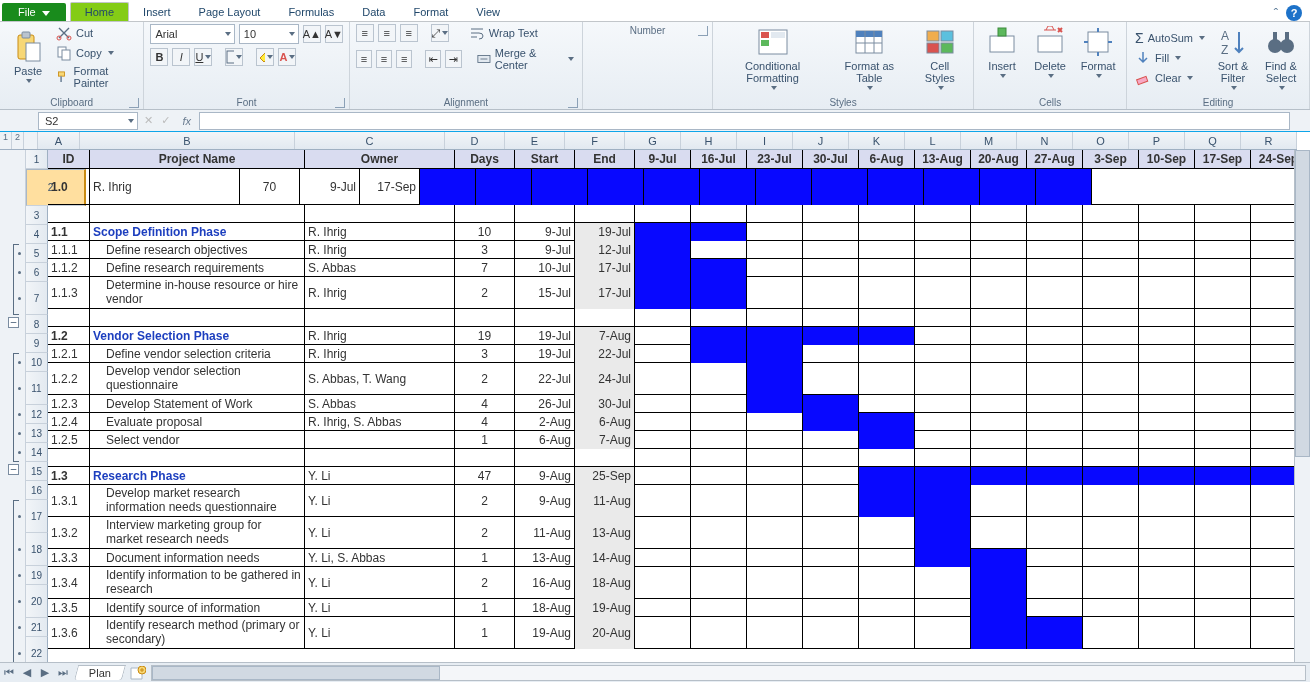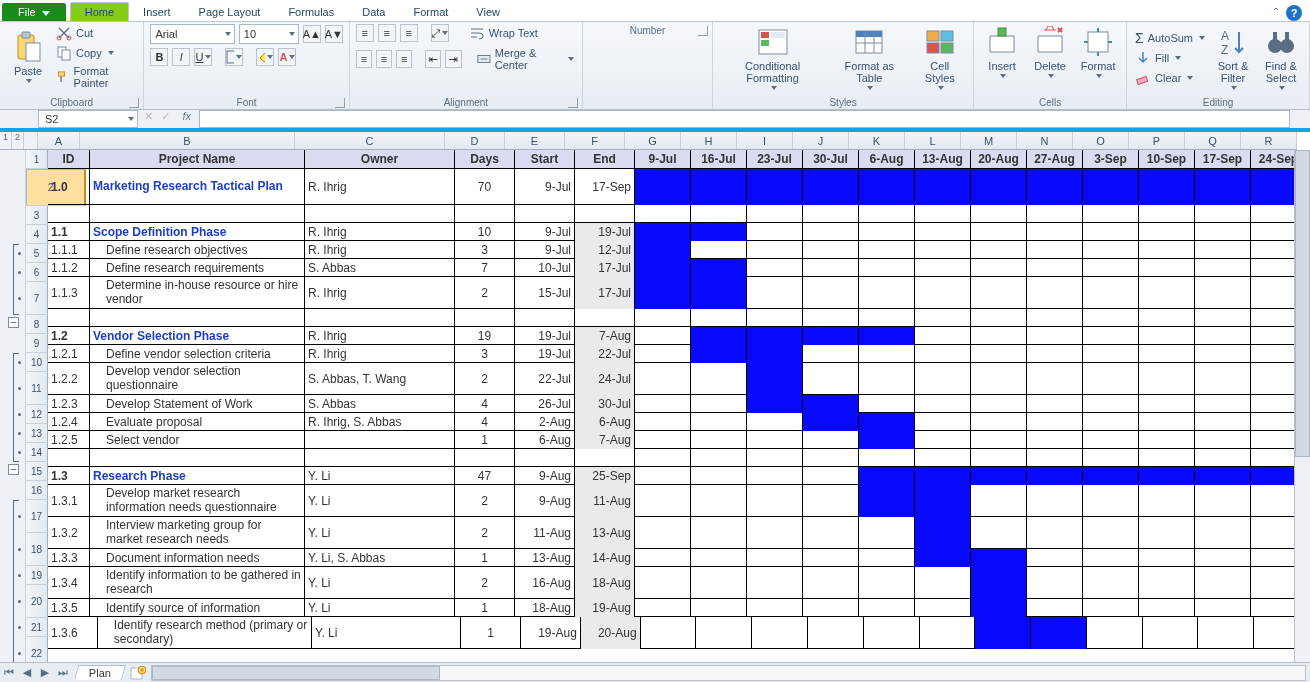--- a/index.html
+++ b/index.html
@@ -22,21 +22,21 @@
 .btnlet{display:flex;align-items:center;gap:4px;color:#39526d;padding:1px 2px}
 .bigbtn{display:flex;flex-direction:column;align-items:center;justify-content:flex-start;gap:2px;padding:2px 4px;color:#39526d;text-align:center;line-height:1.1;min-width:44px}
 .bigbtn svg,.bigbtn .ico{width:32px;height:32px}
 .ico16{width:16px;height:16px;display:inline-block}
 .dd{display:inline-block;width:0;height:0;border-left:3px solid transparent;border-right:3px solid transparent;border-top:4px solid #5a6e83;margin-left:2px;vertical-align:middle}
 .sel{border:1px solid #a9b7c6;background:#fff;height:20px;display:flex;align-items:center;padding:0 14px 0 4px;position:relative;min-width:60px}
 .sel .dd{position:absolute;right:3px;top:7px}
 .smallsq{width:18px;height:18px;border:1px solid #bac4cf;display:flex;align-items:center;justify-content:center;background:#f2f5f8}
 .sep{width:1px;background:#cdd4db;margin:4px 2px}
 
-.fbar{display:flex;align-items:flex-start;border-bottom:4px solid #0ea5e9;height:22px;background:#eef2f6}
+.fbar{display:flex;align-items:center;border-bottom:1px solid #0ea5e9;height:22px;background:#eef2f6}
 .namebox{width:100px;border:1px solid #a9b7c6;background:#fff;height:18px;margin:0 2px 0 38px;display:flex;align-items:center;padding-left:6px;position:relative}
 .namebox .dd{position:absolute;right:3px;top:6px}
 .fx{font-style:italic;color:#6a7c90;padding:0 8px}
 .fxarea{flex:1;border:1px solid #a9b7c6;background:#fff;height:18px;margin-right:20px}
 
 .sheetwrap{position:relative;height:calc(682px - 22px - 88px - 22px - 20px);overflow:hidden}
 .outline-top{position:absolute;left:0;top:0;height:18px;width:38px;display:flex;border-bottom:1px solid #9fb0c2;background:#eef2f6}
 .outline-top div{width:12px;border-right:1px solid #c8d1db;text-align:center;font-size:9px;color:#5a6e83}
 .colhead{position:absolute;left:38px;top:0;height:18px;display:flex;background:linear-gradient(#f2f5f8,#e2e9f0);border-bottom:1px solid #9fb0c2}
 .ch{border-right:1px solid #c8d1db;text-align:center;font-size:11px;color:#39526d;line-height:18px}
@@ -431,21 +431,20 @@
           <div class="cell" style="width: 56px;">13-Aug</div>
           <div class="cell" style="width: 56px;">20-Aug</div>
           <div class="cell" style="width: 56px;">27-Aug</div>
           <div class="cell" style="width: 56px;">3-Sep</div>
           <div class="cell" style="width: 56px;">10-Sep</div>
           <div class="cell" style="width: 56px;">17-Sep</div>
           <div class="cell" style="width: 56px;">24-Sep</div>
         </div>
         <div class="row" style="height: 36px;">
           <div class="cell bold" style="width: 42px; height: 36px;">1.0</div>
-          <div class="cell bold bluefont wrap" style="width: 215px; height: 36px;">Marketing Research Tactical Plan</div>
           <div class="cell" style="width: 150px; height: 36px;">R. Ihrig</div>
           <div class="cell ctr" style="width: 60px; height: 36px;">70</div>
           <div class="cell num" style="width: 60px; height: 36px;">9-Jul</div>
           <div class="cell num" style="width: 60px; height: 36px;">17-Sep</div>
           <div class="cell blue" style="width: 56px; height: 36px;"></div>
           <div class="cell blue" style="width: 56px; height: 36px;"></div>
           <div class="cell blue" style="width: 56px; height: 36px;"></div>
           <div class="cell blue" style="width: 56px; height: 36px;"></div>
           <div class="cell blue" style="width: 56px; height: 36px;"></div>
           <div class="cell blue" style="width: 56px; height: 36px;"></div>
@@ -830,21 +829,21 @@
           <div class="cell" style="width: 56px; height: 18px;"></div>
           <div class="cell" style="width: 56px; height: 18px;"></div>
           <div class="cell blue" style="width: 56px; height: 18px;"></div>
           <div class="cell" style="width: 56px; height: 18px;"></div>
           <div class="cell" style="width: 56px; height: 18px;"></div>
           <div class="cell" style="width: 56px; height: 18px;"></div>
           <div class="cell" style="width: 56px; height: 18px;"></div>
           <div class="cell" style="width: 56px; height: 18px;"></div>
         </div>
         <div class="row" style="height: 32px;">
-          <div class="cell" style="width: 50px; height: 32px;">1.3.6</div>
+          <div class="cell" style="width: 42px; height: 32px;">1.3.6</div>
           <div class="cell wrap" style="width: 215px; height: 32px; padding-left: 16px;">Identify research method (primary or secondary)</div>
           <div class="cell" style="width: 150px; height: 32px;">Y. Li</div>
           <div class="cell ctr" style="width: 60px; height: 32px;">1</div>
           <div class="cell num" style="width: 60px; height: 32px;">19-Aug</div>
           <div class="cell num shade" style="width: 60px; height: 32px;">20-Aug</div>
           <div class="cell" style="width: 56px; height: 32px;"></div>
           <div class="cell" style="width: 56px; height: 32px;"></div>
           <div class="cell" style="width: 56px; height: 32px;"></div>
           <div class="cell" style="width: 56px; height: 32px;"></div>
           <div class="cell" style="width: 56px; height: 32px;"></div>

